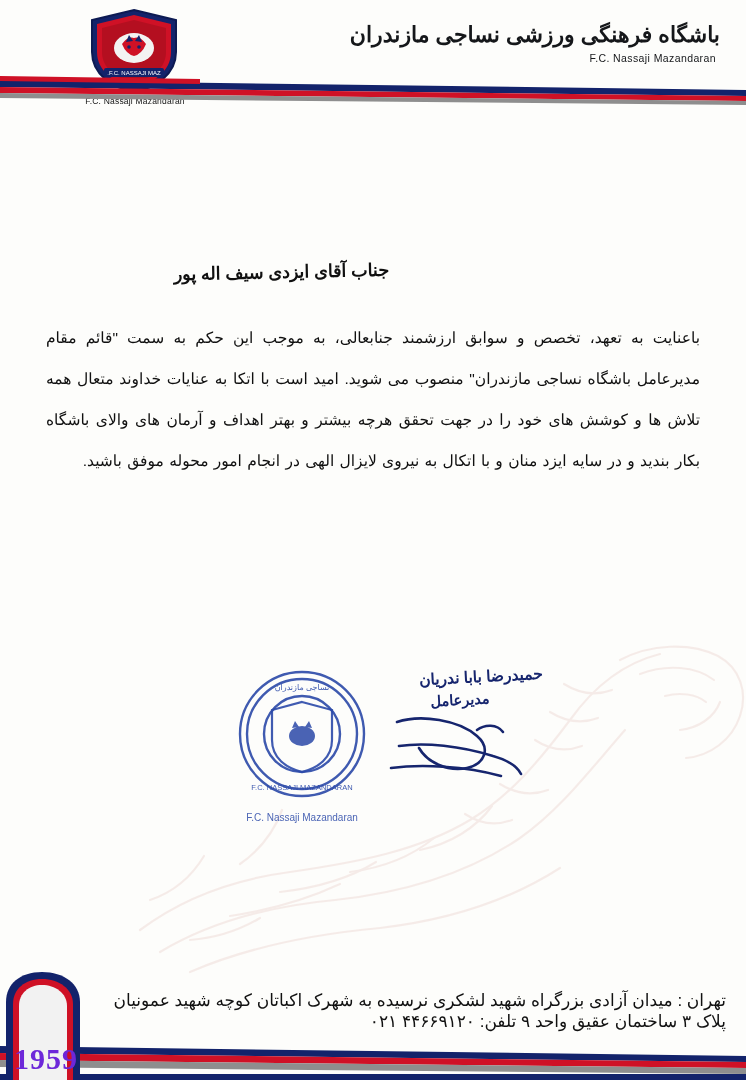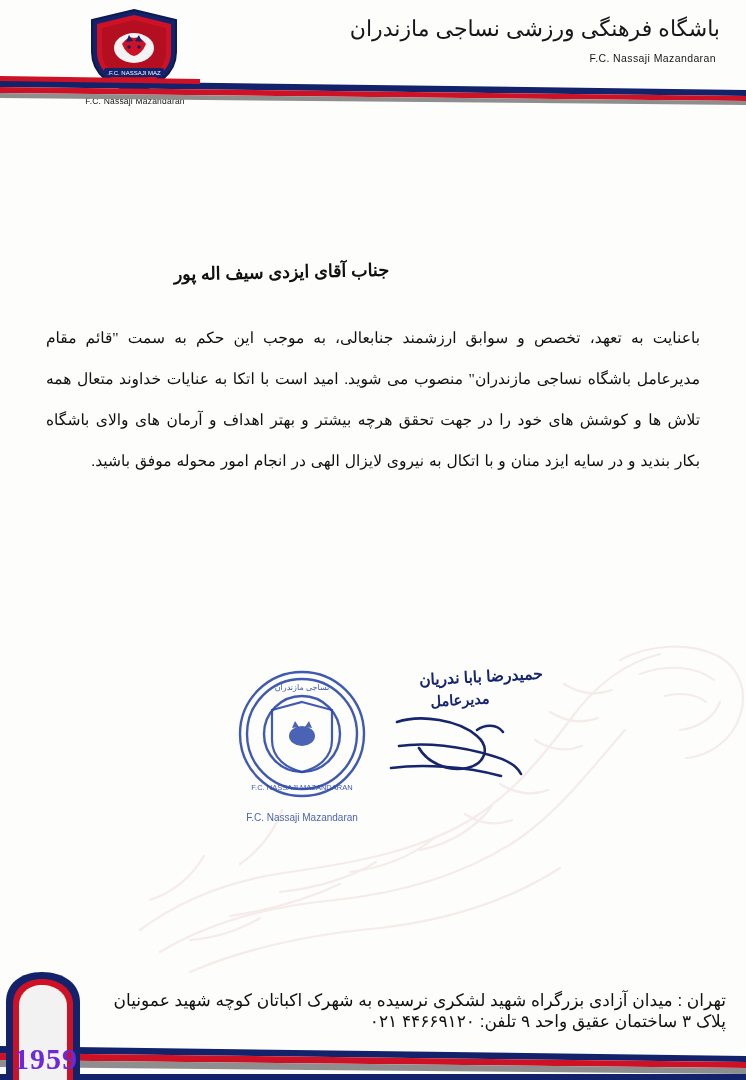--- a/index.html
+++ b/index.html
@@ -47,24 +47,24 @@
     top: 96px;
     width: 146px;
     text-align: center;
     font-size: 8.5px;
     color: #111;
     letter-spacing: .2px;
   }
   .title-fa {
     position: absolute;
     right: 26px;
-    top: 16px;
+    top: 22px;
     font-size: 22px;
     color: #15171a;
-    font-weight: normal;
+    font-weight: bold;
     letter-spacing: 0px;
     direction: rtl;
   }
   .title-en {
     position: absolute;
     right: 30px;
     top: 52px;
     font-size: 10.5px;
     color: #15171a;
     letter-spacing: .4px;
@@ -123,21 +123,20 @@
     letter-spacing: .3px;
     transform: rotate(-1.2deg);
   }
   .para {
     font-size: 15.5px;
     line-height: 2.65;
     text-align: justify;
     text-align-last: right;
     letter-spacing: .1px;
     word-spacing: 1px;
-    font-family: Liberation Serif, serif;
   }
 
   
   .sign-block {
     position: absolute;
     right: 170px;
     top: 668px;
     width: 190px;
     text-align: center;
     direction: rtl;

